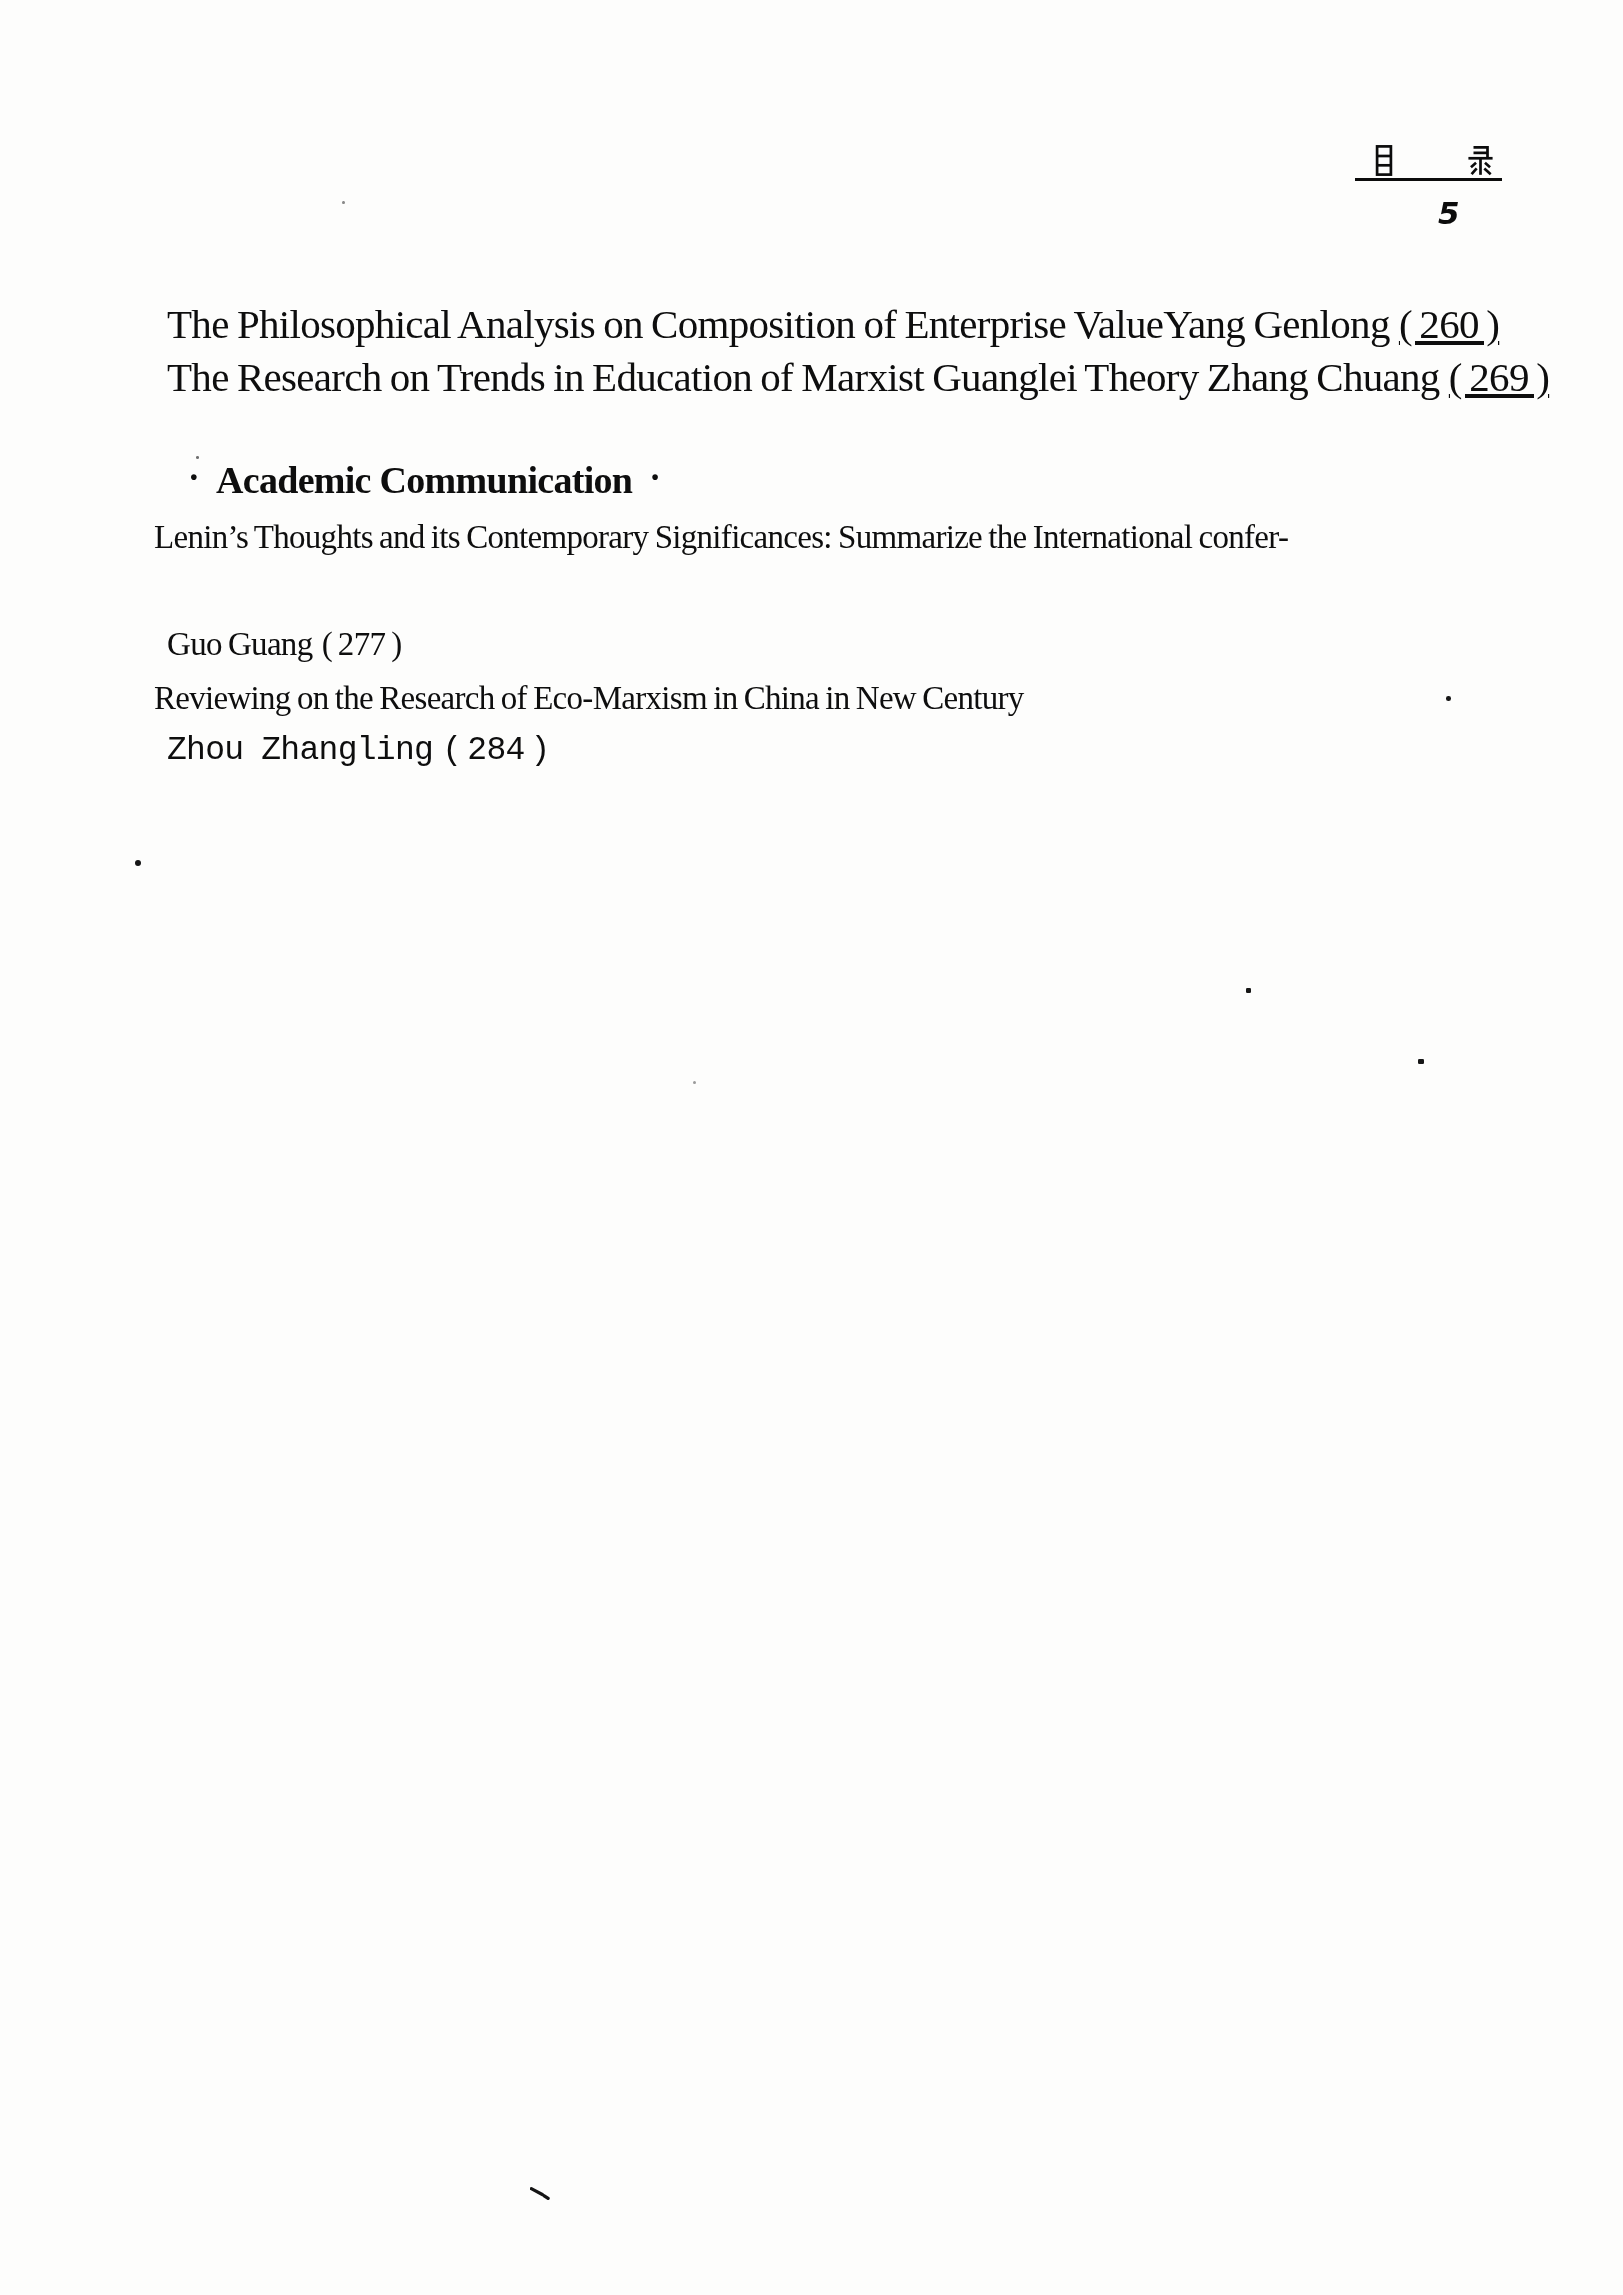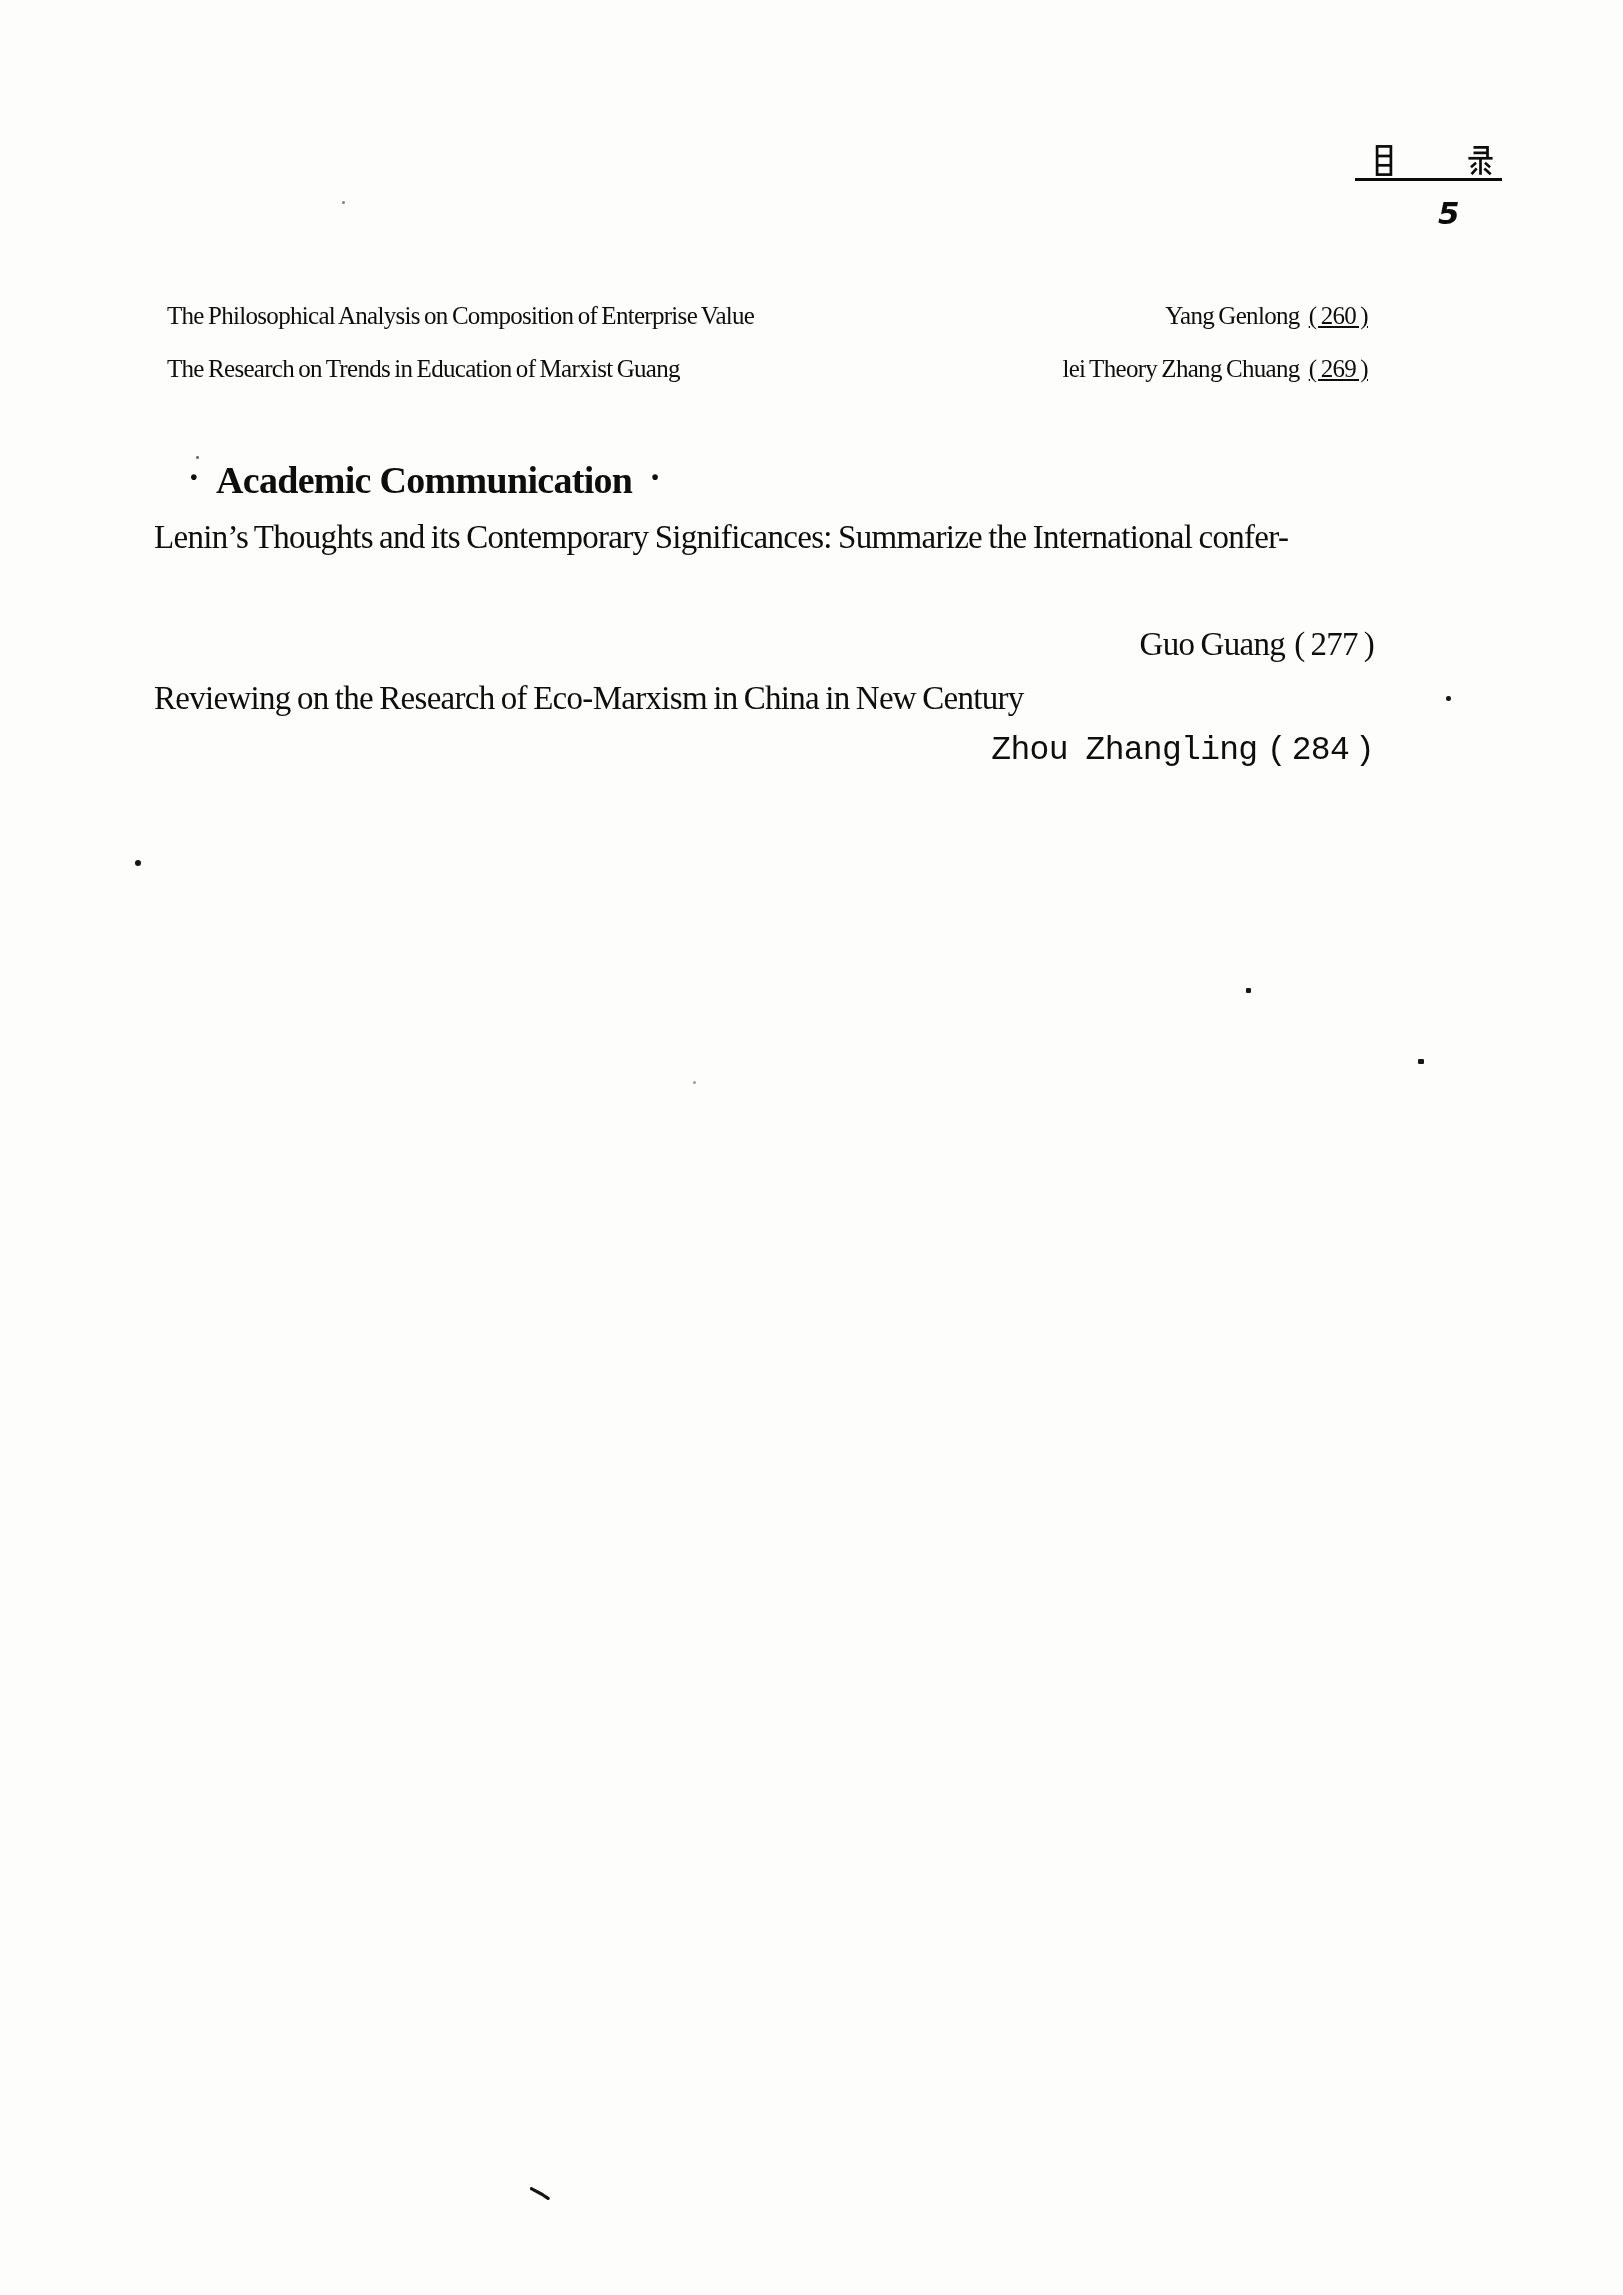--- a/index.html
+++ b/index.html
@@ -47,21 +47,21 @@
     color: #0c0c0c;
   }
   
   .row {
     position: absolute;
     left: 167px;
     width: 1201px;
     display: flex;
     justify-content: space-between;
     align-items: baseline;
-    font-size: 25px;
+    font-size: 41px;
     line-height: 1.1;
     letter-spacing: -0.7px;
     word-spacing: -1.3px;
     white-space: nowrap;
   }
   .row .pageref { margin-left: 9.2px; text-decoration: underline; }
   .r1 { top: 302px; }
   .r2 { top: 355px; }
 
   .heading {
@@ -91,23 +91,22 @@
   .p2 { top: 572px; }
   .p3 { top: 680px; }
   .para sup {
     font-size: 19.6px;
     letter-spacing: 0;
     vertical-align: 14.4px;
     line-height: 0;
   }
   .rightline {
     position: absolute;
-    left: 173px;
+    left: 167px;
     width: 1201px;
-    text-align: right;
     font-size: 33px;
     line-height: 1.1;
     letter-spacing: -0.7px;
     word-spacing: -1.3px;
     white-space: nowrap;
   }
   .rightline .pageref { margin-left: 9.2px; }
   .g1 { top: 626px; }
   .g2 { top: 733px; font-family: Liberation Mono, monospace; }
 

